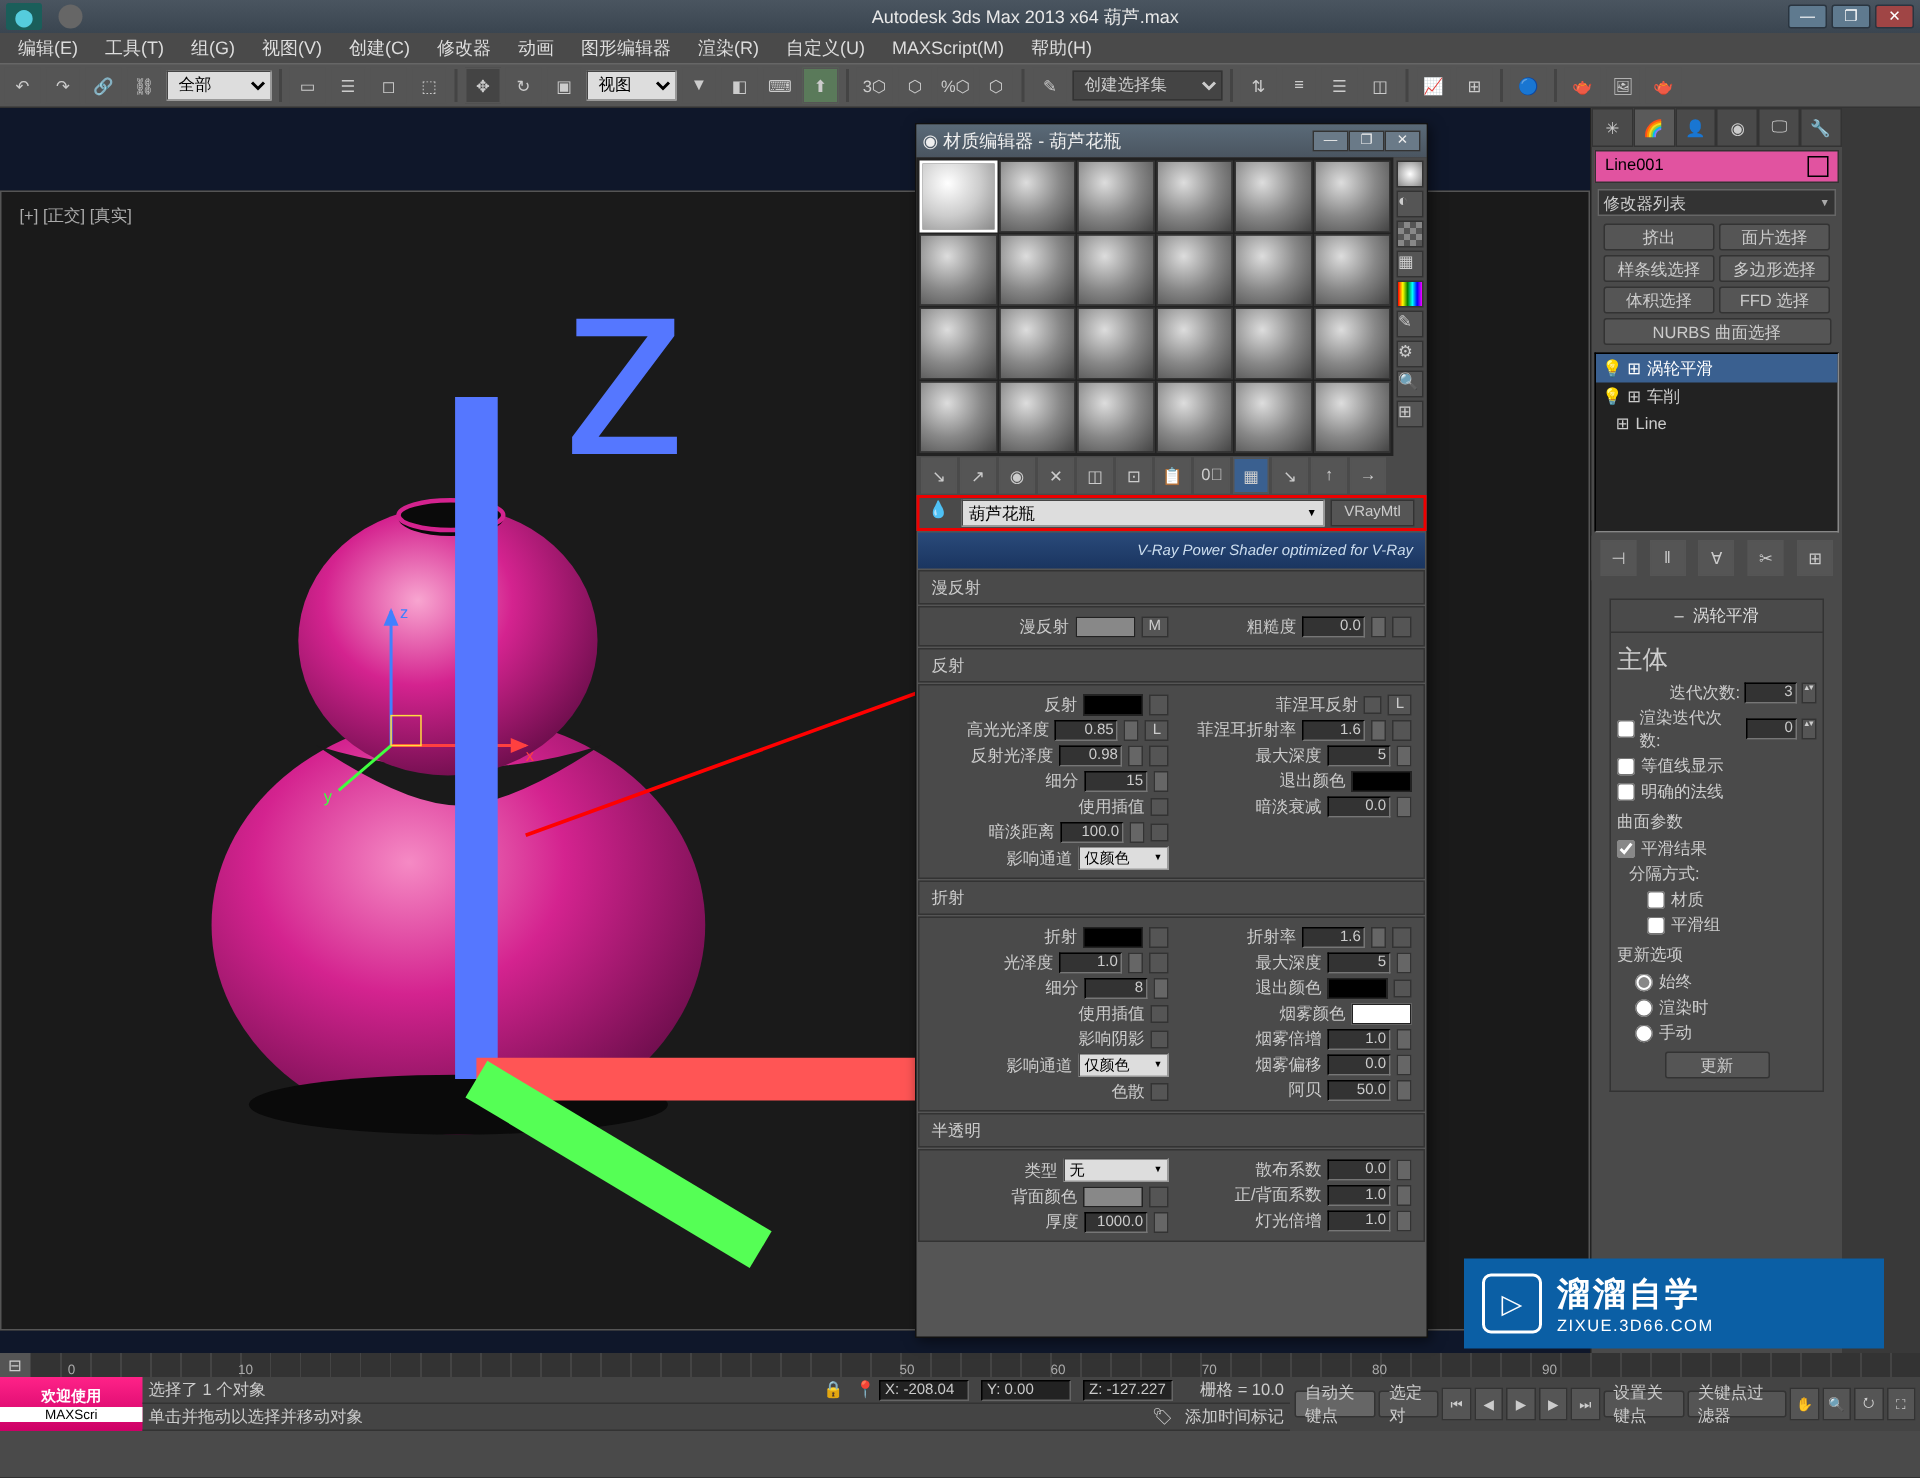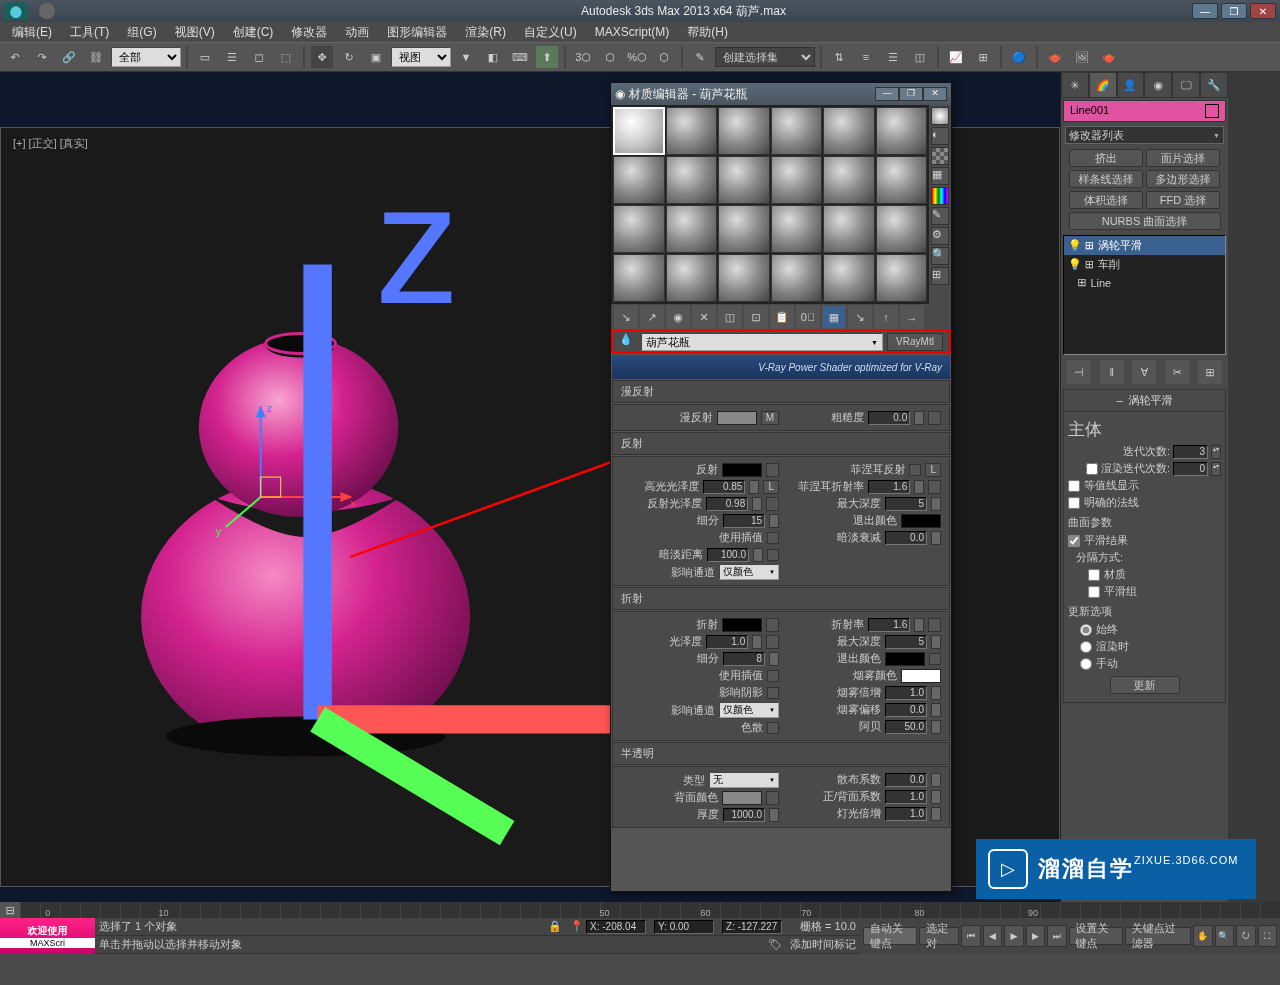--- a/index.html
+++ b/index.html
@@ -43,21 +43,21 @@
 .panel-name { background: #e153a0; color: #000; padding: 3px 6px; font-size: 11px; margin: 2px; border: 1px solid #333; display: flex; justify-content: space-between; }
 .panel-name .swatch { width: 14px; height: 14px; background: #e153a0; border: 1px solid #000; }
 .panel-row { display: flex; align-items: center; padding: 2px 4px; gap: 3px; }
 .panel-dropdown { flex: 1; height: 18px; background: #333; border: 1px solid #666; color: #ccc; font-size: 11px; padding: 0 3px; display: flex; align-items: center; justify-content: space-between; }
 .panel-dropdown::after { content: "▼"; font-size: 7px; color: #aaa; }
 .panel-btns { display: flex; gap: 3px; padding: 3px; flex-wrap: wrap; justify-content: center; }
 .panel-btn { height: 18px; background: #555; border: 1px solid #333; color: #ccc; font-size: 11px; padding: 0 6px; display: flex; align-items: center; justify-content: center; border-radius: 2px; }
 .stack { background: #222; margin: 2px; border: 1px inset #333; min-height: 120px; }
 .stack-item { padding: 2px 4px; color: #ccc; font-size: 11px; display: flex; align-items: center; gap: 4px; }
 .stack-item.sel { background: #3a6090; color: #fff; }
-.rollout { margin: 2px; }
+.rollout { margin: 12px; }
 .rollout-head { background: #4a4a4a; color: #ddd; padding: 3px 6px; font-size: 11px; text-align: center; border: 1px solid #333; }
 .rollout-body { background: #4a4a4a; padding: 4px; border: 1px solid #333; border-top: none; }
 .rollout-body label { display: flex; align-items: center; gap: 4px; padding: 1px 0; font-size: 11px; color: #ccc; }
 .spinner { display: flex; align-items: center; justify-content: flex-end; gap: 3px; padding: 1px 0; }
 .spinner span:first-child { font-size: 11px; color: #ccc; }
 .spinner .val { width: 35px; height: 14px; background: #333; border: 1px inset #222; color: #ccc; font-size: 10px; text-align: right; padding: 0 2px; }
 .spinner .arrows { width: 10px; height: 14px; background: #555; border: 1px solid #333; font-size: 6px; text-align: center; line-height: 6px; }
 
 
 .mateditor { position: absolute; left: 610px; top: 82px; width: 342px; height: 810px; background: #555; border: 1px solid #111; box-shadow: 2px 2px 8px rgba(0,0,0,0.5); z-index: 100; }
@@ -107,21 +107,21 @@
 .status-left .t1 { font-weight: bold; }
 .status-mid { flex: 1; display: flex; flex-direction: column; }
 .status-mid .line { height: 18px; display: flex; align-items: center; padding: 0 4px; gap: 8px; color: #ccc; font-size: 11px; border-bottom: 1px solid #333; }
 .status-coord { display: flex; gap: 2px; align-items: center; }
 .status-coord .cv { width: 60px; height: 14px; background: #222; border: 1px inset #111; color: #ccc; font-size: 10px; padding: 0 3px; }
 .status-right { width: 420px; display: flex; align-items: center; gap: 2px; padding: 0 3px; }
 .play-btn { width: 22px; height: 22px; background: #555; border: 1px solid #333; display: flex; align-items: center; justify-content: center; font-size: 9px; }
 
 .watermark { position: absolute; right: 24px; bottom: 86px; width: 280px; height: 60px; background: #0b5fa5; color: #fff; display: flex; align-items: center; padding: 0 12px; gap: 10px; z-index: 300; }
 .watermark .logo { width: 40px; height: 40px; border: 2px solid #fff; border-radius: 6px; display: flex; align-items: center; justify-content: center; font-size: 18px; }
-.watermark .txt { display: flex; flex-direction: row; }
+.watermark .txt { display: flex; flex-direction: column; }
 .watermark .txt .cn { font-size: 22px; font-weight: bold; letter-spacing: 2px; }
 .watermark .txt .en { font-size: 11px; letter-spacing: 1px; }
 
 .viewcube { position: absolute; right: 235px; top: 150px; width: 90px; height: 80px; z-index: 50; }
 
 input[type=checkbox],input[type=radio] { width: 12px; height: 12px; accent-color: #888; }
 </style>
 </head>
 <body>
 

